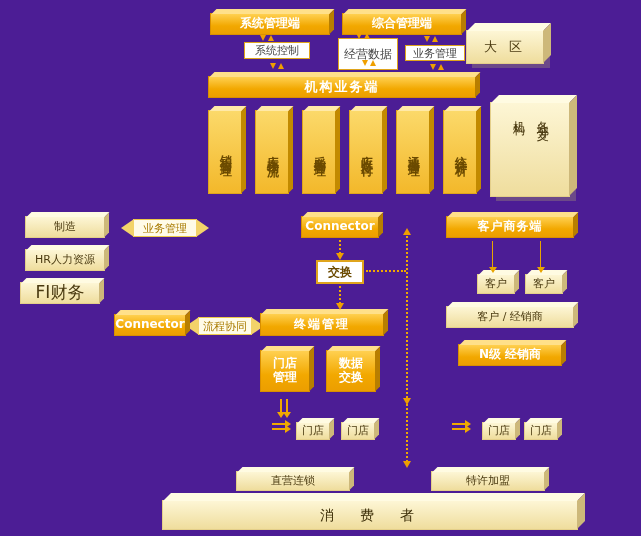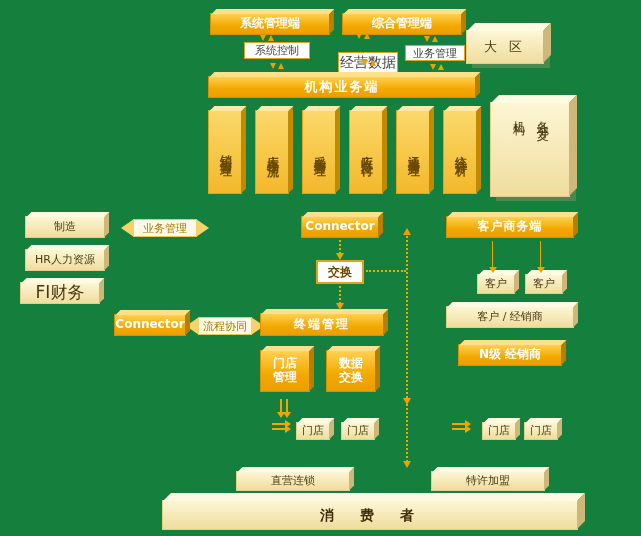--- a/index.html
+++ b/index.html
@@ -1,18 +1,18 @@
 <!DOCTYPE html>
 <html><head>
 <meta charset="utf-8">
 <style>
   *{margin:0;padding:0;box-sizing:border-box;}
   html,body{background:#fff;}
   body{font-family:"DejaVu Sans","Liberation Sans",sans-serif;}
-  .stage{position:relative;width:641px;height:536px;background:#15803d;overflow:hidden;font-size:12px;}
+  .stage{position:relative;width:641px;height:536px;background:#4c1d95;overflow:hidden;font-size:12px;}
 
   
   .b3{position:absolute;display:flex;align-items:center;justify-content:center;text-align:center;line-height:1.15;}
   .b3::before{content:"";position:absolute;top:-5px;left:2.5px;width:100%;height:5px;transform:skewX(-45deg);background:var(--top);}
   .b3::after{content:"";position:absolute;top:-2.5px;right:-5px;width:5px;height:100%;transform:skewY(-45deg);background:var(--side);}
   .deep::before{height:8px;top:-8px;left:4px;}
   .deep::after{width:8px;right:-8px;top:-4px;}
 
   .gold{--top:#ffe08a;--side:#b87e00;background:linear-gradient(180deg,#ffd050 0%,#f2a800 60%,#ec9e00 100%);color:#fff;font-weight:bold;border:1px solid #d98f00;}
   .module{--top:#ffe9a8;--side:#c28a00;background:linear-gradient(180deg,#fbd96a,#f3b82a);color:#6b4a00;font-weight:bold;writing-mode:vertical-rl;text-orientation:upright;letter-spacing:3px;border:1px solid #dfa41c;}
@@ -50,21 +50,21 @@
 </head>
 <body>
 
 <div class="stage">
 
   <div class="b3 gold" style="left:210px;top:13px;width:120px;height:22px">系统管理端</div>
   <div class="b3 gold" style="left:342px;top:13px;width:120px;height:22px">综合管理端</div>
   <div class="b3 pale deep stack" style="left:466px;top:30px;width:78px;height:34px;font-size:13px;letter-spacing:4px">大 区</div>
 
   <div class="whitebox" style="left:244px;top:42px;width:66px;height:17px;font-size:11px">系统控制</div>
-  <div class="whitebox" style="left:338px;top:52px;width:60px;height:21px;font-size:14px">经营数据</div>
+  <div class="whitebox" style="left:338px;top:38px;width:60px;height:32px;font-size:12px">经营数据</div>
   <div class="whitebox" style="left:405px;top:45px;width:60px;height:16px;font-size:11px">业务管理</div>
 
   <div class="b3 gold" style="left:208px;top:76px;width:268px;height:22px;font-size:13px;letter-spacing:2px">机构业务端</div>
 
   <div class="b3 module" style="left:208px;top:110px;width:34px;height:84px">销售管理</div>
   <div class="b3 module" style="left:255px;top:110px;width:34px;height:84px">库存物流</div>
   <div class="b3 module" style="left:302px;top:110px;width:34px;height:84px">采购管理</div>
   <div class="b3 module" style="left:349px;top:110px;width:34px;height:84px">应收应付</div>
   <div class="b3 module" style="left:396px;top:110px;width:34px;height:84px">通路管理</div>
   <div class="b3 module" style="left:443px;top:110px;width:34px;height:84px">统计分析</div>
@@ -94,21 +94,21 @@
   <div class="b3 pale" style="left:446px;top:306px;width:128px;height:22px;font-size:11px">客户 / 经销商</div>
   <div class="b3 gold" style="left:458px;top:344px;width:104px;height:22px">N级 经销商</div>
 
   <div class="b3 pale" style="left:296px;top:422px;width:34px;height:18px;font-size:11px">门店</div>
   <div class="b3 pale" style="left:341px;top:422px;width:34px;height:18px;font-size:11px">门店</div>
   <div class="b3 pale" style="left:482px;top:422px;width:34px;height:18px;font-size:11px">门店</div>
   <div class="b3 pale" style="left:524px;top:422px;width:34px;height:18px;font-size:11px">门店</div>
 
   <div class="b3 pale" style="left:236px;top:471px;width:114px;height:20px;font-size:11px">直营连锁</div>
   <div class="b3 pale" style="left:431px;top:471px;width:114px;height:20px;font-size:11px">特许加盟</div>
-  <div class="b3 pale deep" style="left:162px;top:500px;width:416px;height:30px;font-size:14px;font-weight:bold;letter-spacing:6px;color:#3d2f08">消　费　者</div>
+  <div class="b3 pale deep" style="left:162px;top:500px;width:416px;height:30px;font-size:14px;font-weight:normal;letter-spacing:6px;color:#3d2f08">消　费　者</div>
 
   <span class="ud" style="left:260px;top:35px">
       <i class="d"></i>
       <i class="u"></i>
     </span>
   <span class="ud" style="left:356px;top:33px">
       <i class="d"></i>
       <i class="u"></i>
     </span>
   <span class="ud" style="left:424px;top:36px">

